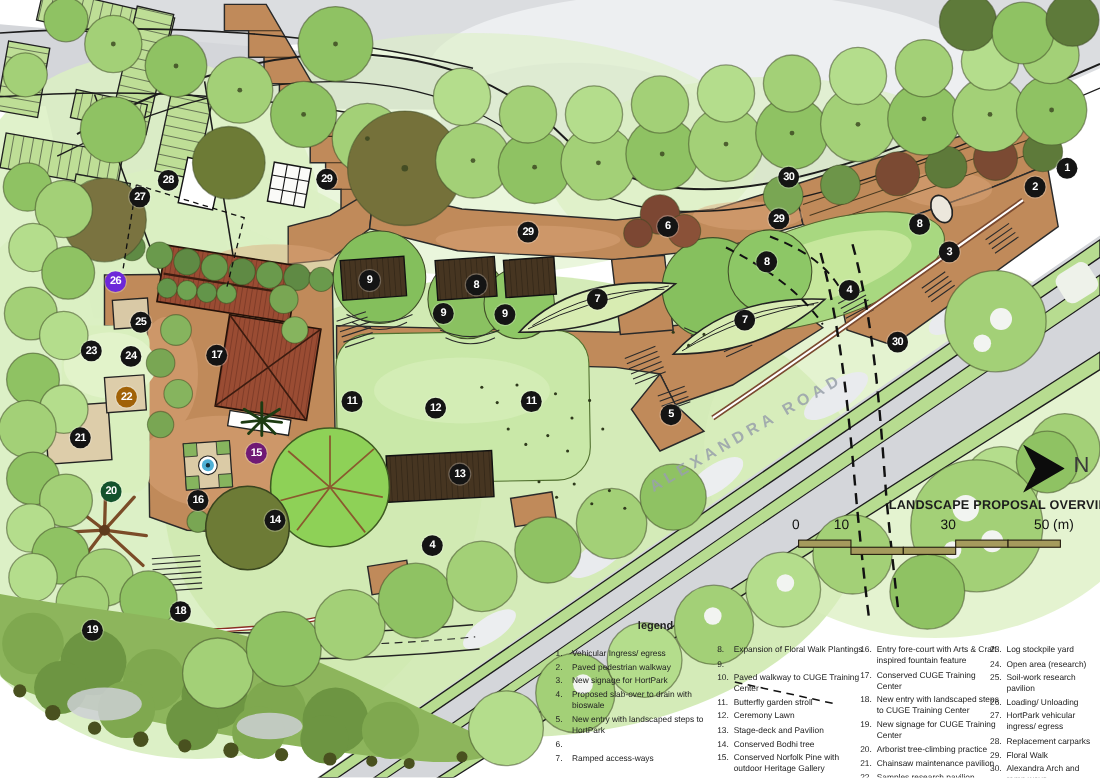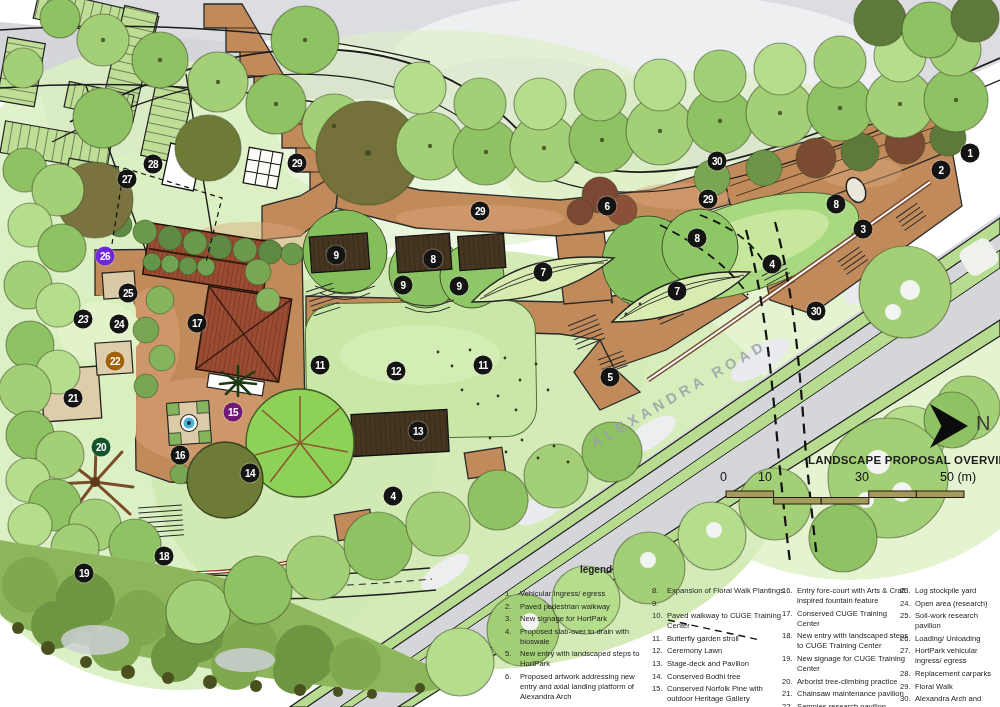--- a/index.html
+++ b/index.html
@@ -510,21 +510,21 @@
       <div class="marker" style="left: 418px; top: 431px; background: rgb(20, 20, 20);">13</div>
       <div class="marker" style="left: 250px; top: 473px; background: rgb(20, 20, 20);">14</div>
       <div class="marker" style="left: 233px; top: 412px; background: #701a75;">15</div>
       <div class="marker" style="left: 180px; top: 455px; background: rgb(20, 20, 20);">16</div>
       <div class="marker" style="left: 197px; top: 323px; background: rgb(20, 20, 20);">17</div>
       <div class="marker" style="left: 164px; top: 556px; background: rgb(20, 20, 20); text-align: right;">18</div>
       <div class="marker" style="left: 84px; top: 573px; background: rgb(20, 20, 20);">19</div>
       <div class="marker" style="left: 101px; top: 447px; background: #14532d;">20</div>
       <div class="marker" style="left: 73px; top: 398px; background: rgb(20, 20, 20);">21</div>
       <div class="marker" style="left: 115px; top: 361px; background: #a16207;">22</div>
-      <div class="marker" style="left: 83px; top: 319px; background: rgb(20, 20, 20); font-style: italic;">23</div>
+      <div class="marker" style="left: 83px; top: 319px; background: rgb(20, 20, 20);">23</div>
       <div class="marker" style="left: 119px; top: 324px; background: rgb(20, 20, 20);">24</div>
       <div class="marker" style="left: 128px; top: 293px; background: rgb(20, 20, 20);">25</div>
       <div class="marker" style="left: 105px; top: 256px; background: #6d28d9; text-align: right;">26</div>
       <div class="marker" style="left: 127px; top: 179px; background: rgb(20, 20, 20);">27</div>
       <div class="marker" style="left: 153px; top: 164px; background: rgb(20, 20, 20);">28</div>
       <div class="marker" style="left: 297px; top: 163px; background: rgb(20, 20, 20);">29</div>
       <div class="marker" style="left: 480px; top: 211px; background: rgb(20, 20, 20);">29</div>
       <div class="marker" style="left: 708px; top: 199px; background: rgb(20, 20, 20);">29</div>
       <div class="marker" style="left: 717px; top: 161px; background: rgb(20, 20, 20);">30</div>
       <div class="marker" style="left: 816px; top: 311px; background: rgb(20, 20, 20);">30</div>
@@ -573,21 +573,20 @@
         <div class="li">
           <span class="n">4.</span>
           <span class="t">Proposed slab-over to drain with bioswale</span>
         </div>
         <div class="li">
           <span class="n">5.</span>
           <span class="t">New entry with landscaped steps to HortPark</span>
         </div>
         <div class="li">
           <span class="n">6.</span>
-          <span class="t">Proposed artwork addressing new entry and axial landing platform of Alexandra Arch</span>
         </div>
         <div class="li">
           <span class="n">7.</span>
           <span class="t">Ramped access-ways</span>
         </div>
       </div>
       <div class="legend-col c1">
         <div class="li">
           <span class="n">8.</span>
           <span class="t">Expansion of Floral Walk Plantings</span>

